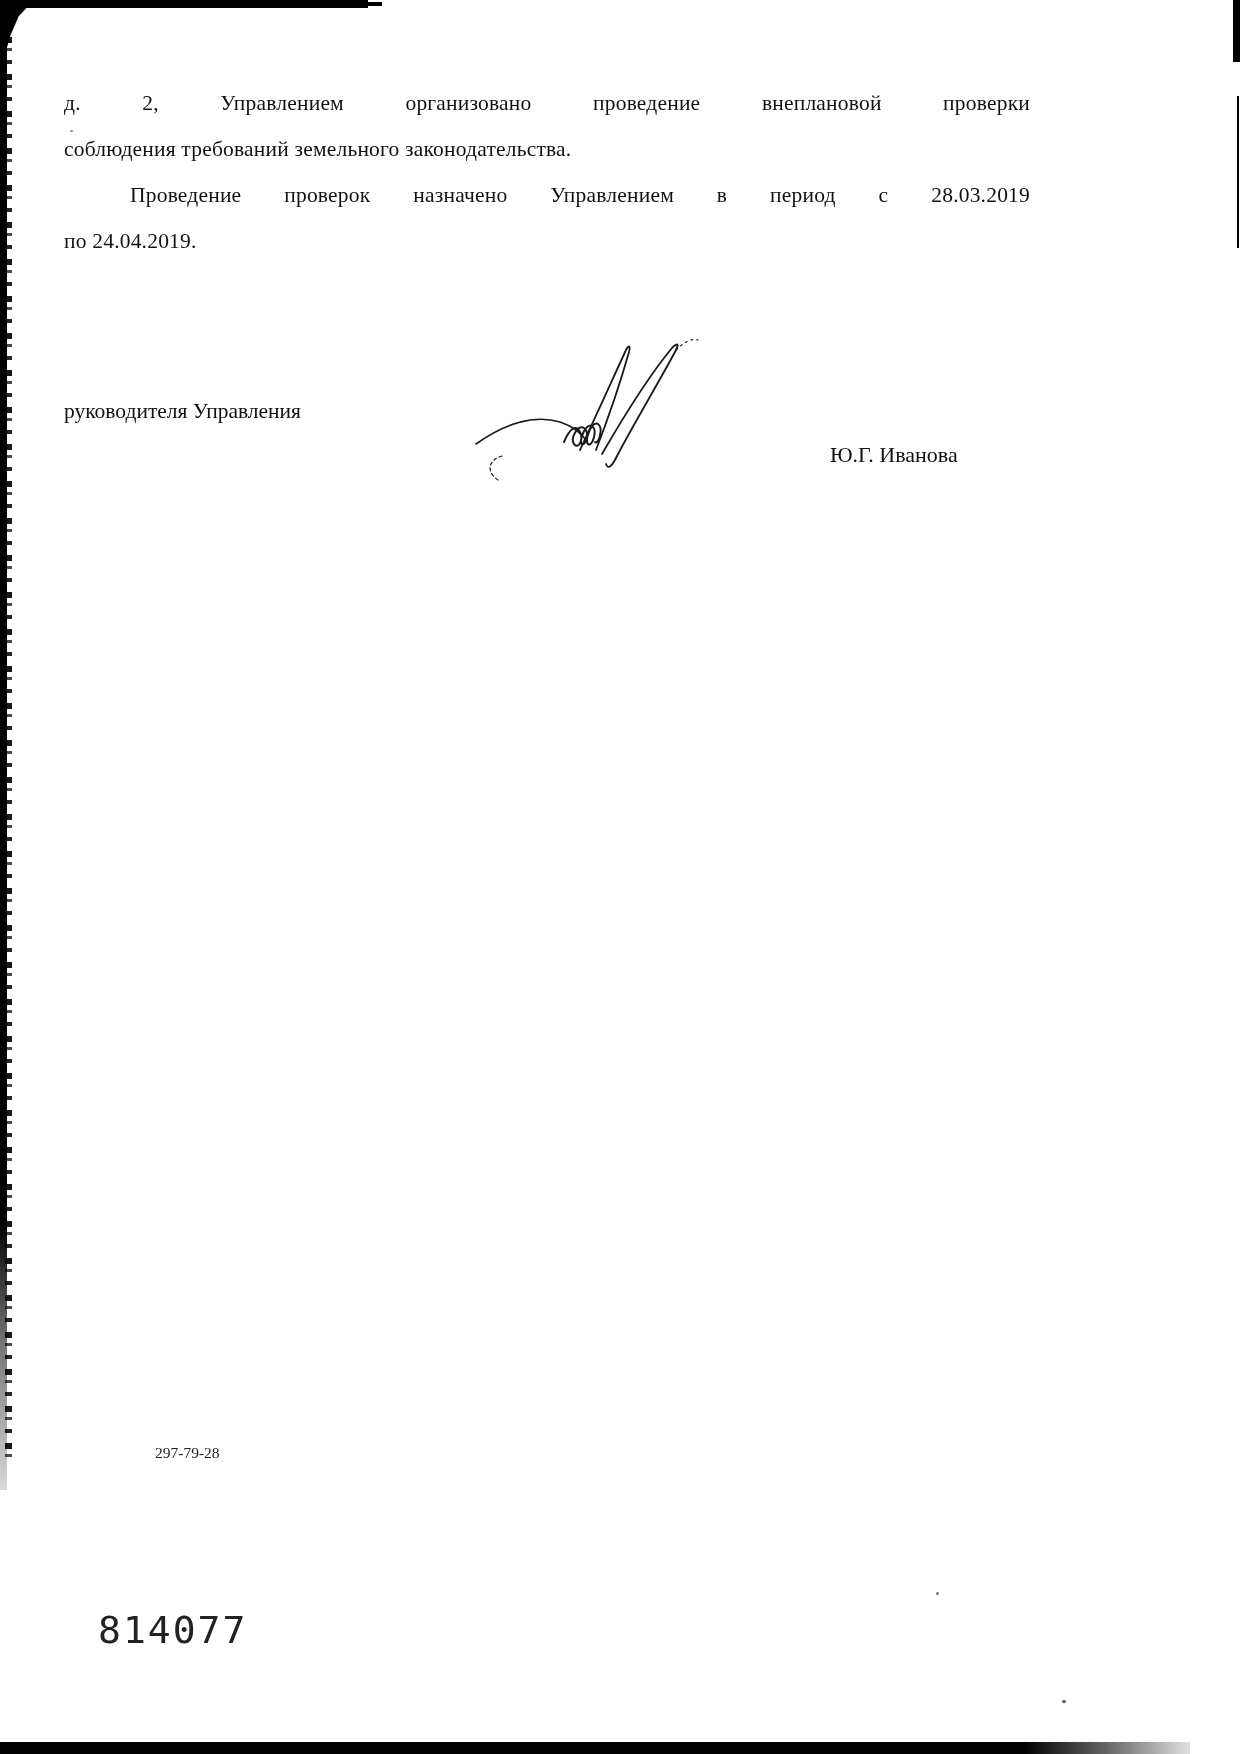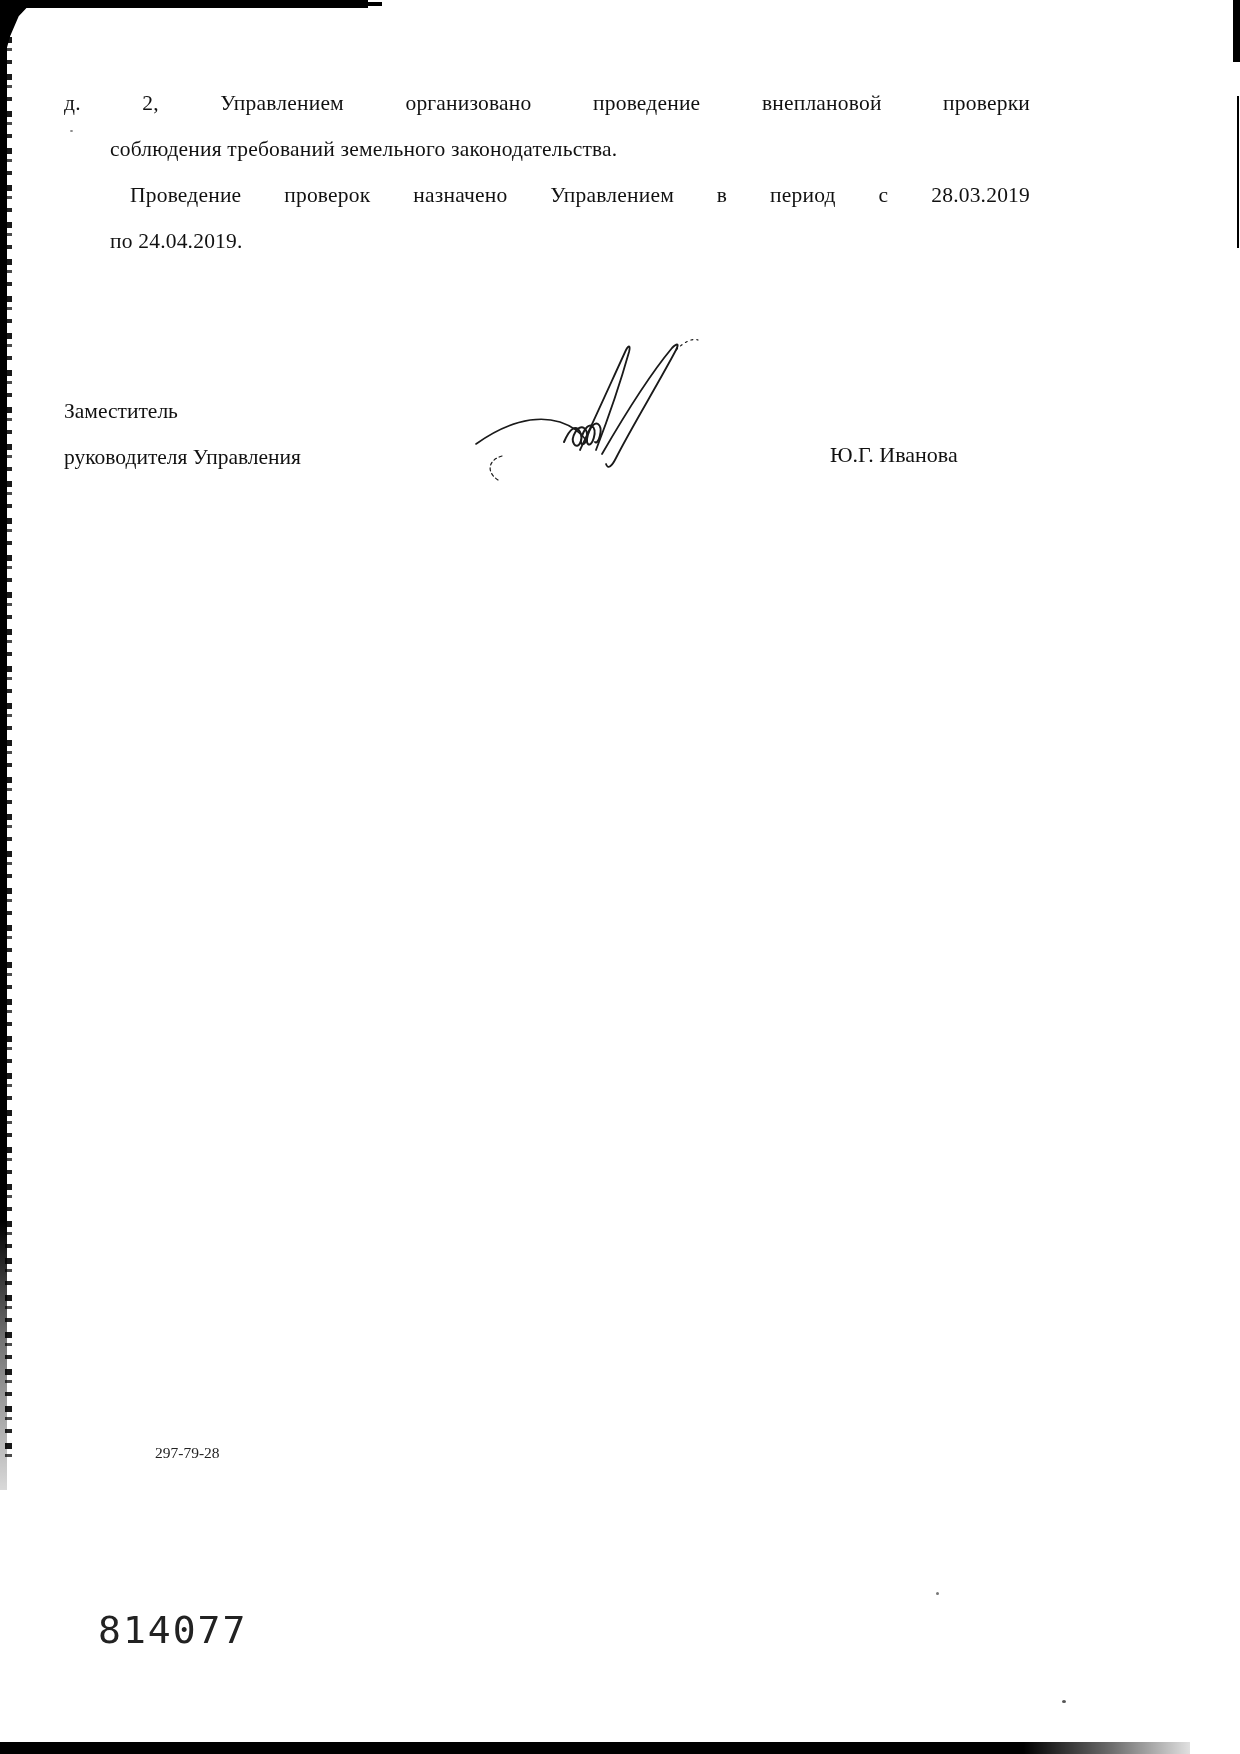--- a/index.html
+++ b/index.html
@@ -28,21 +28,21 @@
   .speck-a{left:1062px;top:1700px;width:4px;height:3px;background:#555;}
   .speck-b{left:936px;top:1592px;width:3px;height:3px;background:#777;}
   .speck-c{left:70px;top:130px;width:3px;height:2px;background:#888;}
 
   
   .text-block{
     position:absolute;left:64px;top:80px;width:966px;
     font-size:21.5px;line-height:46px;letter-spacing:.2px;
   }
   .jline{text-align:justify;text-align-last:justify;}
-  .lline{text-align:left;margin-left:46px;}
+  .lline{text-align:left;}
   .indent{text-indent:66px;}
 
   .sig-block-title{
     position:absolute;left:64px;top:388px;width:420px;
     font-size:21.5px;line-height:46px;
   }
   .sig-name{
     position:absolute;left:830px;top:440px;width:220px;
     font-size:22px;line-height:30px;white-space:nowrap;
   }
@@ -74,21 +74,20 @@
 <div class="artifact speck speck-c"></div>
 
 <div class="text-block">
   <div class="jline">д. 2, Управлением организовано проведение внеплановой проверки</div>
   <div class="lline">соблюдения требований земельного законодательства.</div>
   <div class="jline indent">Проведение проверок назначено Управлением в период с 28.03.2019</div>
   <div class="lline">по 24.04.2019.</div>
 </div>
 
 <div class="sig-block-title">
-  <div>Заместитель</div>
   <div>руководителя Управления</div>
 </div>
 
 <div class="sig-scribble">
   <svg width="290" height="155" viewBox="0 0 290 155" xmlns="http://www.w3.org/2000/svg">
     <g fill="none" stroke="#1a1a1a" stroke-linecap="round">
 
       <path d="M8,112 C36,92 66,82 92,90 C104,94 112,100 118,108" stroke-width="1.6"></path>
 
       <path d="M30,148 C18,140 20,128 34,124" stroke-width="1.2" stroke-dasharray="3,3"></path>

